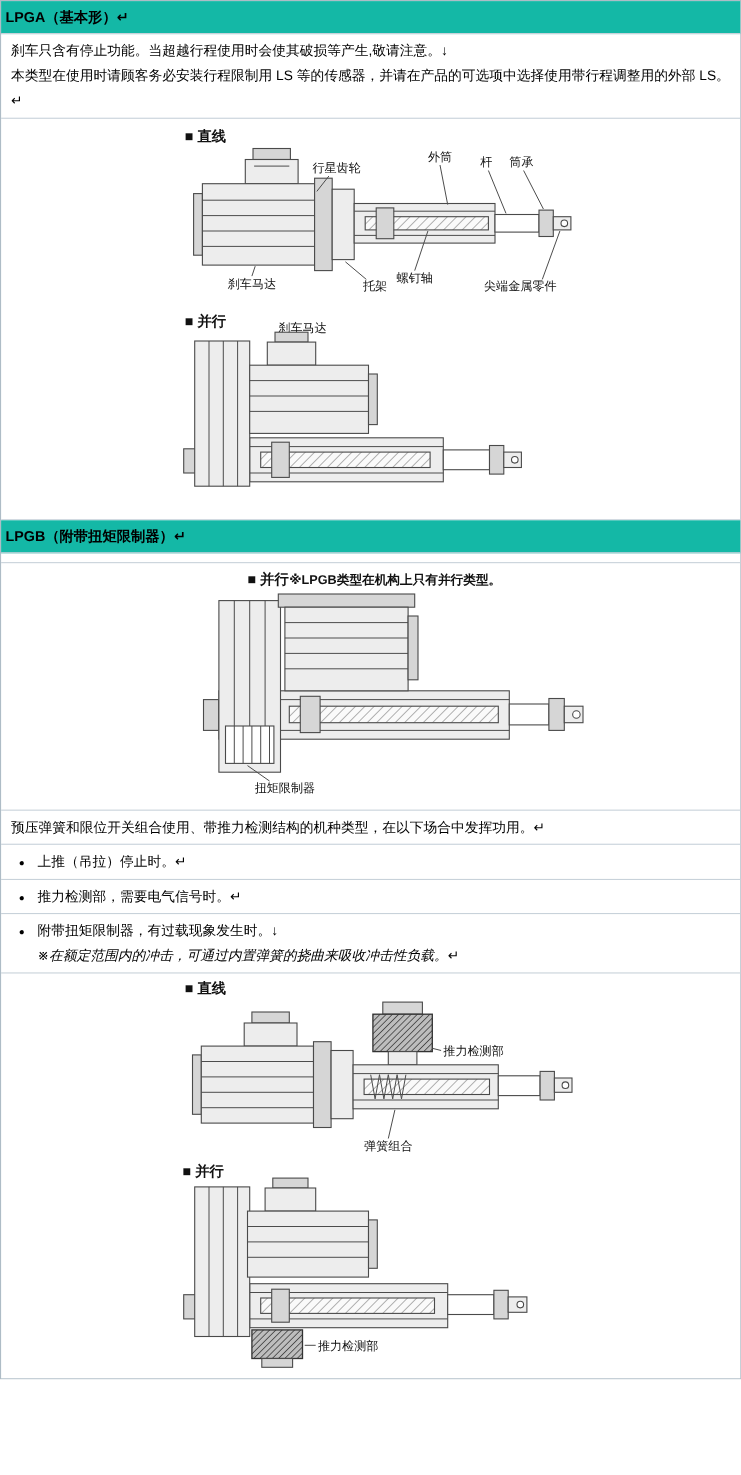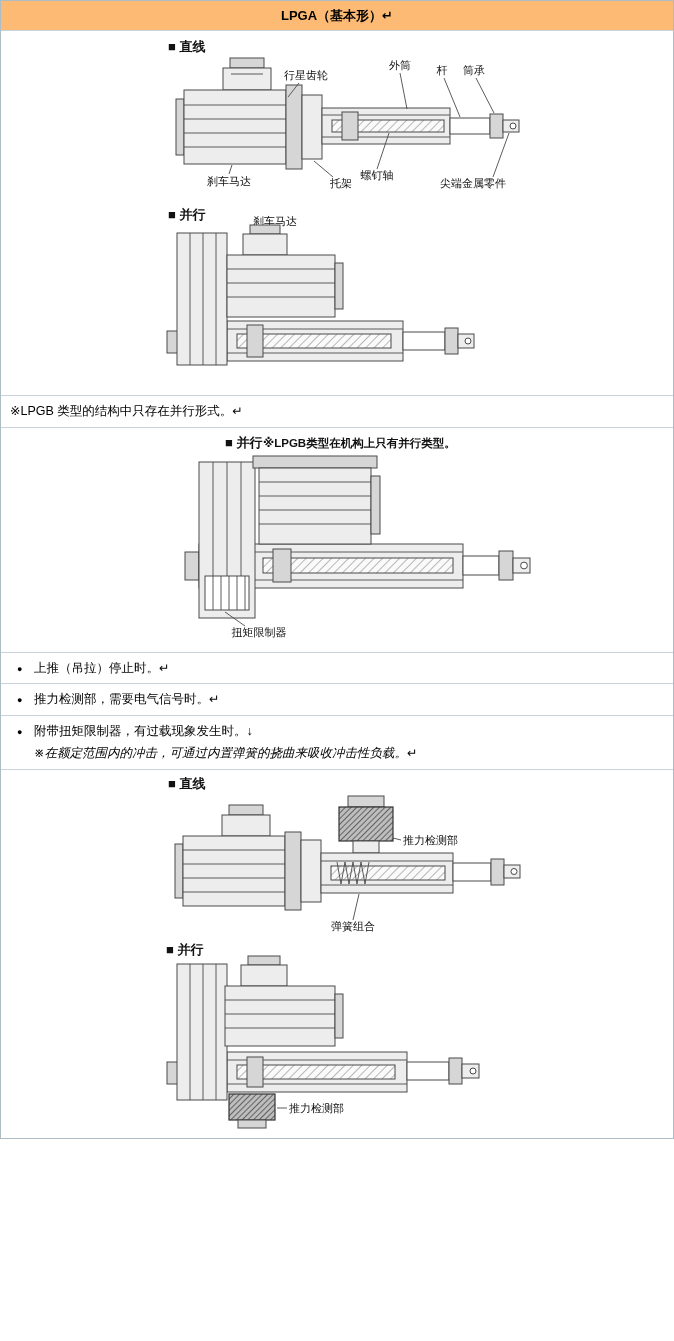--- a/index.html
+++ b/index.html
@@ -1,21 +1,21 @@
 <!DOCTYPE html>
 <html><head>
 <meta charset="utf-8">
 <style>
   * { box-sizing: border-box; }
   html,body { margin:0; padding:0; background:#ffffff; }
   body { font-family:"Liberation Sans","DejaVu Sans",sans-serif; color:#000; }
   .page { width:674px; margin:0 auto; border:1px solid #aebcc6; background:#fff; }
   .row { border-bottom:1px solid #c8d2da; }
   .row:last-child { border-bottom:none; }
-  .sec-header { background:#fdba74; text-align:center; font-weight:bold; font-size:13px; padding:6px 4px 5px 4px; }
+  .sec-header { background:#14b8a6; text-align:left; font-weight:bold; font-size:13px; padding:6px 4px 5px 4px; }
   .sec-text { font-size:12.5px; line-height:1.8; padding:4px 9px; }
   .bullet-line { display:flex; align-items:baseline; }
   .bullet { width:24px; flex:0 0 24px; font-size:9px; padding-left:7px; }
   .btext { flex:1; }
   .subnote { padding-left:24px;font-style:italic; }
   .doclink { color:#3a66c0; text-decoration:underline; cursor:pointer; }
   .sec-fig { padding:2px 0 4px 0; }
   .sec-fig svg { display:block; }
   
   .part   { fill:#ededed; stroke:#4a4a4a; stroke-width:1; }
@@ -43,20 +43,24 @@
     </pattern>
   </defs>
 </svg>
 
 <div class="page">
 
   <div class="row sec-header">
     <span>LPGA（基本形）↵</span>
   </div>
 
+  <div class="row sec-text">
+    <div>刹车只含有停止功能。当超越行程使用时会使其破损等产生,敬请注意。↓</div>
+    <div>本类型在使用时请顾客务必安装行程限制用 LS 等的传感器，并请在产品的可选项中选择使用带行程调整用的外部 LS。↵</div>
+  </div>
 
   <div class="row sec-fig">
     <svg width="672" height="358" viewBox="0 0 672 358">
 
       <g>
         <text class="dhead" x="167" y="18">■ 直线</text>
 
         <g>
           <rect class="part-d" x="229" y="25" width="34" height="10"></rect>
           <rect class="part" x="222" y="35" width="48" height="22"></rect>
@@ -133,23 +137,25 @@
           <rect class="part" x="226" y="222" width="108" height="62"></rect>
           <line class="lead" x1="226" y1="236" x2="334" y2="236"></line>
           <line class="lead" x1="226" y1="250" x2="334" y2="250"></line>
           <line class="lead" x1="226" y1="264" x2="334" y2="264"></line>
           <rect class="part-d" x="334" y="230" width="8" height="46"></rect>
         </g>
       </g>
     </svg>
   </div>
 
-
-  <div class="row sec-text">
-    <div>※LPGB 类型的结构中只存在并行形式。↵</div>
+  <div class="row sec-header">
+    <span>LPGB（附带扭矩限制器）↵</span>
+  </div>
+
+  <div class="row sec-text">
   </div>
 
   <div class="row sec-fig">
     <svg width="672" height="218" viewBox="0 0 672 218">
       <g>
         <text class="dhead" x="224" y="17">■ 并行</text>
         <text class="dnote" x="262" y="17">※LPGB类型在机构上只有并行类型。</text>
 
         <g>
           <rect class="part-d" x="184" y="122" width="14" height="28"></rect>
@@ -187,20 +193,23 @@
           <rect class="part-d" x="370" y="46" width="9" height="58"></rect>
         </g>
 
         <text class="dlabel" x="258" y="206" text-anchor="middle">扭矩限制器</text>
         <path class="lead" d="M244,196 L224,182"></path>
       </g>
     </svg>
   </div>
 
 
+  <div class="row sec-text">
+    <div>预压弹簧和限位开关组合使用、带推力检测结构的机种类型，在以下场合中发挥功用。↵</div>
+  </div>
 
   <div class="row sec-text">
     <div class="bullet-line">
       <span class="bullet">●</span>
       <span class="btext">上推（吊拉）停止时。↵</span>
     </div>
   </div>
 
   <div class="row sec-text">
     <div class="bullet-line">

